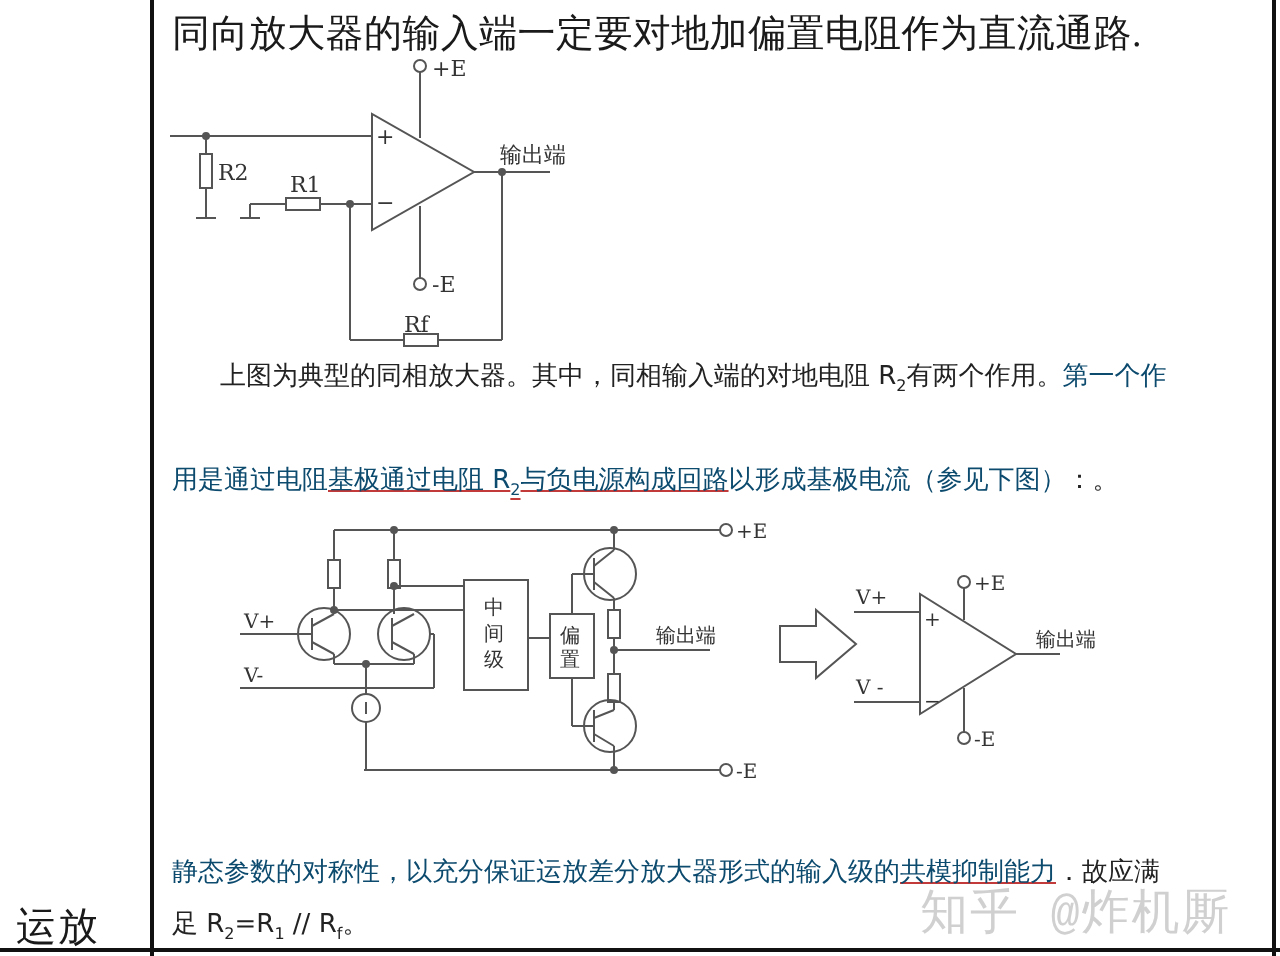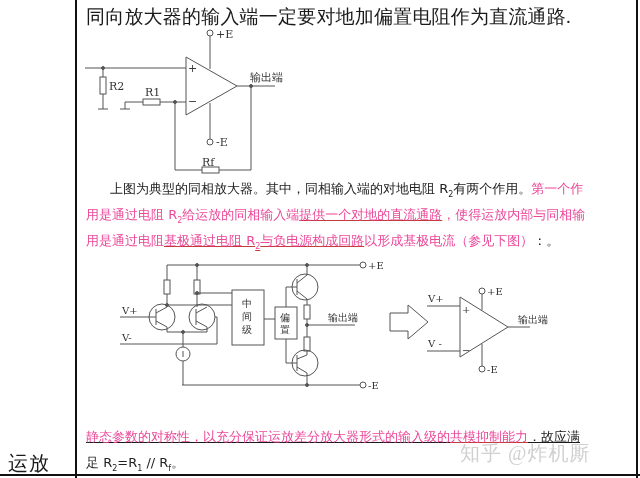--- a/index.html
+++ b/index.html
@@ -8,26 +8,26 @@
   .frame { position:absolute; left:0; top:0; width:640px; height:478px; }
   .vline { position:absolute; background:#111; }
   .hline { position:absolute; background:#111; }
   .cell-label { position:absolute; left:8px; top:450px; font-size:20px; color:#1a1a1a;
                 font-family:"DejaVu Sans", sans-serif; letter-spacing:1px; }
   .heading { position:absolute; left:86px; top:4px; font-size:19px; color:#1a1a1a;
              font-family:Liberation Serif, serif; white-space:nowrap; letter-spacing:0.2px; }
   .para { position:absolute; left:86px; font-size:13px; line-height:24px;
           font-family:"DejaVu Sans", sans-serif; white-space:nowrap; }
   .black { color:#222;text-align:right; }
-  .red { color:#ec4899; }
+  .red { color:#0c4a6e; }
   .ul { text-decoration:underline; text-decoration-color:#c23a3a; }
   sub { font-size:8px; }
   svg text { font-family:"DejaVu Serif", "Liberation Serif", serif; fill:#333; }
-  .watermark { position:absolute; left:460px; top:440px; font-size:20px; color:rgba(200,200,200,0.85);
-               font-family:Liberation Serif, serif; white-space:nowrap; letter-spacing:1px; }
+  .watermark { position:absolute; left:460px; top:440px; font-size:24px; color:rgba(200,200,200,0.85);
+               font-family:Liberation Mono, monospace; white-space:nowrap; letter-spacing:1px; }
 </style>
 </head>
 <body>
 
 <div class="frame">
 
   <div class="vline" style="left:75px; top:0; width:2px; height:478px;"></div>
   <div class="vline" style="left:636px; top:0; width:2px; height:478px;"></div>
   <div class="hline" style="left:0; top:474px; width:640px; height:2px;"></div>
 
@@ -75,23 +75,20 @@
     <text x="29" y="65" font-size="11">R2</text>
     <text x="65" y="71" font-size="11">R1</text>
     <text x="122" y="141" font-size="11">Rf</text>
     <text x="170" y="56" font-size="11">输出端</text>
     <text x="108" y="47" font-size="11">+</text>
     <text x="108" y="80" font-size="11">−</text>
   </svg>
 
   <div class="para" style="top:177px; left:110px;">
     <span class="black">上图为典型的同相放大器。其中，同相输入端的对地电阻 R</span><sub class="black">2</sub><span class="black">有两个作用。</span><span class="red">第一个作</span>
-  </div>
-  <div class="para" style="top:203px;">
-    <span class="red">用是通过电阻 R</span><sub class="red">2</sub><span class="red">给运放的同相输入端</span><span class="red ul">提供一个对地的直流通路</span><span class="red">，使得运放内部与同相输</span>
   </div>
   <div class="para" style="top:229px;">
     <span class="red">用是通过电阻</span><span class="red ul">基极通过电阻 R</span><sub class="red ul">2</sub><span class="red ul">与负电源构成回路</span><span class="red">以形成基极电流（参见下图）</span><span class="black">：。</span>
   </div>
 
   <svg style="position:absolute; left:110px; top:255px;" width="480" height="140" viewBox="0 0 480 140">
     <g stroke="#555" stroke-width="1" fill="none">
 
       <line x1="57" y1="10" x2="250" y2="10"></line>
       <circle cx="253" cy="10" r="3"></circle>
@@ -185,21 +182,21 @@
     <text x="258" y="134" font-size="10">-E</text>
     <text x="318" y="47" font-size="10">V+</text>
     <text x="318" y="92" font-size="10">V -</text>
     <text x="377" y="40" font-size="10">+E</text>
     <text x="377" y="118" font-size="10">-E</text>
     <text x="408" y="68" font-size="10">输出端</text>
     <text x="352" y="58" font-size="10">+</text>
     <text x="352" y="99" font-size="10">−</text>
   </svg>
 
-  <div class="para" style="top:425px;text-decoration:underline;">
+  <div class="para" style="top:425px;">
     <span class="red">静态参数的对称性，以充分保证运放差分放大器形式的输入级的</span><span class="red ul">共模抑制能力</span><span class="black">．故应满</span>
   </div>
   <div class="para" style="top:451px;">
     <span class="black">足 R</span><sub class="black">2</sub><span class="black">=R</span><sub class="black">1</sub><span class="black"> // R</span><sub class="black">f</sub><span class="black">。</span>
   </div>
 
   <div class="watermark">知乎 @炸机厮</div>
 </div>
 
 </body></html>

